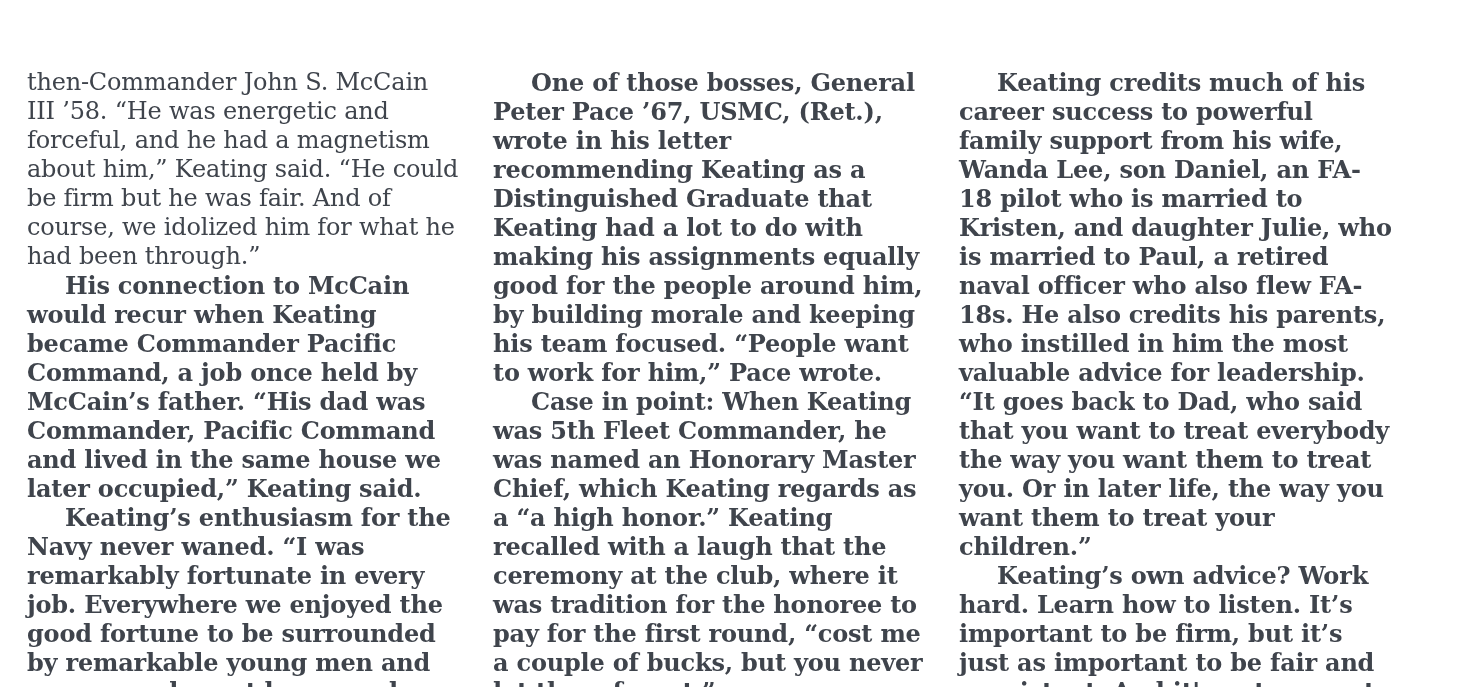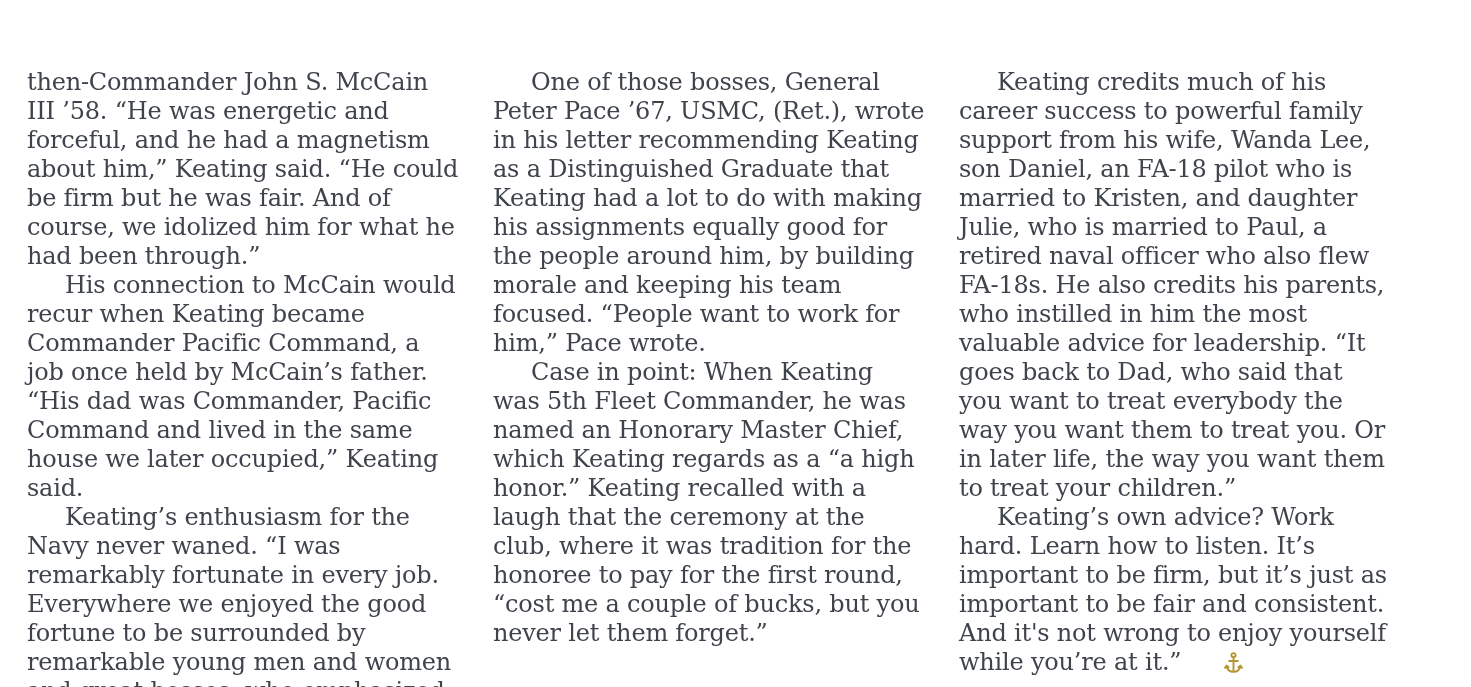--- a/index.html
+++ b/index.html
@@ -29,20 +29,21 @@
     margin: 0;
     font-family: "DejaVu Serif", "Liberation Serif", serif;
     font-size: 24px;
     line-height: 29px;
     color: #3f444c;
     text-align: left;
     letter-spacing: -0.2px;
   }
   .para.indent {
     text-indent: 38px;
+    font-weight: bold;
   }
   .end-mark {
     display: inline-block;
     vertical-align: -4px;
     margin-left: 5px;
   }
 </style>
 </head>
 <body>
 

